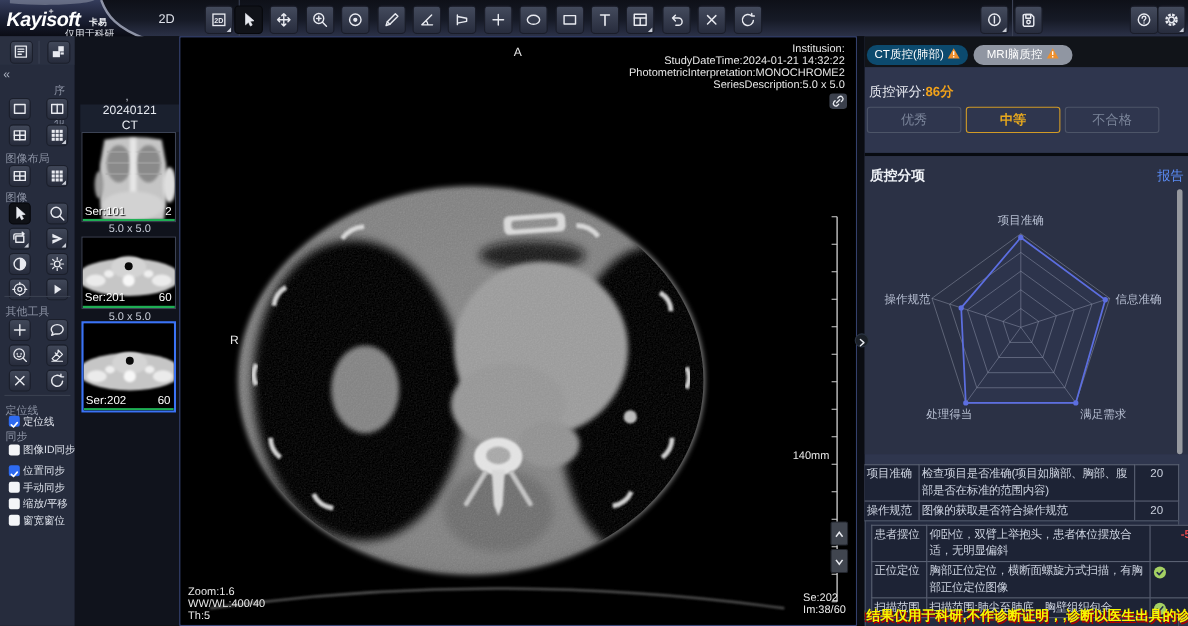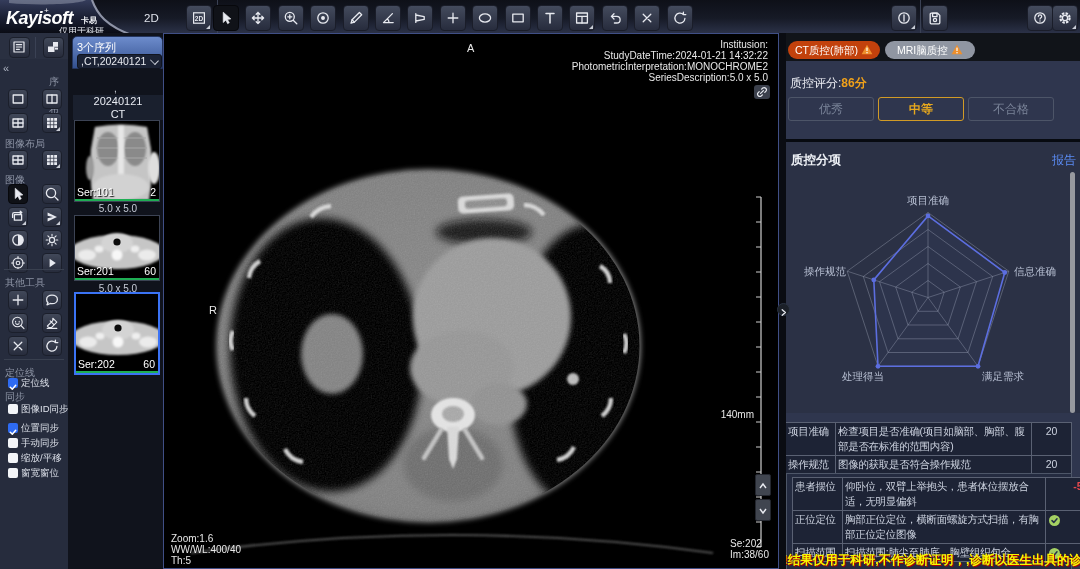--- a/index.html
+++ b/index.html
@@ -394,27 +394,20 @@
     <div style="position:absolute;left:21px;top:389px;font-size:9.5px;color:#dde1ea;white-space:nowrap;">位置同步</div>
     <div style="position:absolute;left:8px;top:405px;width:10px;height:10px;background:#f3f5f8;border-radius:2px;"></div>
     <div style="position:absolute;left:21px;top:404px;font-size:9.5px;color:#dde1ea;white-space:nowrap;">手动同步</div>
     <div style="position:absolute;left:8px;top:420px;width:10px;height:10px;background:#f3f5f8;border-radius:2px;"></div>
     <div style="position:absolute;left:21px;top:419px;font-size:9.5px;color:#dde1ea;white-space:nowrap;">缩放/平移</div>
     <div style="position:absolute;left:8px;top:435px;width:10px;height:10px;background:#f3f5f8;border-radius:2px;"></div>
     <div style="position:absolute;left:21px;top:434px;font-size:9.5px;color:#dde1ea;white-space:nowrap;">窗宽窗位</div>
 </div>
 
 <div style="position:absolute;left:68px;top:33px;width:95px;height:536px;background:#10131c;">
-<div style="position:absolute;left:4px;top:3px;width:91px;height:33px;background:linear-gradient(180deg,#6d8ccc,#33508f);border-radius:5px 5px 0 0;box-sizing:border-box;border:1px solid #24355e;">
-<div style="position:absolute;left:4px;top:3px;font-size:11px;color:#fff;">3个序列</div>
-<div style="position:absolute;left:4px;top:17px;width:83px;height:13px;background:#1b2234;border:1px solid #10141f;border-radius:3px;">
-<div style="position:absolute;left:3px;top:0px;font-size:10.5px;color:#e8eaf0;">,CT,20240121</div>
-<div style="position:absolute;right:3px;top:3px;width:6px;height:6px;border-right:1.4px solid #cfd3dc;border-bottom:1.4px solid #cfd3dc;transform:rotate(45deg) scale(1,0.8);transform-origin:center;margin-top:-1px;"></div>
-</div>
-    </div>
     <div style="position:absolute;left:46px;top:50px;font-size:10px;color:#cfd3dc;">,</div>
     <div style="position:absolute;left:5px;top:62px;width:90px;height:25px;background:#1a202e;text-align:center;color:#e8ebf2;font-size:11px;line-height:12.5px;box-sizing:border-box;">20240121<br>CT</div>
     <div style="position:absolute;left:6px;top:87px;width:86px;height:82px;border:1px solid #3c4354;box-sizing:border-box;background:#000;overflow:hidden;">
       <svg width="84" height="80" viewBox="0 0 84 80" style="position:absolute;left:0;top:0;">
 <defs>
           <filter id="tb1" x="-30%" y="-30%" width="160%" height="160%">
             <feGaussianBlur stdDeviation="1.3"></feGaussianBlur>
           </filter>
         </defs>
 <rect width="84" height="80" fill="#000"></rect>
@@ -580,21 +573,21 @@
         <path d="M4 9l3 4 3-4" stroke="#e8eaf0" stroke-width="1.4" fill="none"></path>
       </svg></div>
 
 </div>
 
 <div style="position:absolute;left:779px;top:33px;width:7px;height:536px;background:#0a0c12;"></div>
 
 <div style="position:absolute;left:786px;top:33px;width:294px;height:536px;background:#2f364e;overflow:hidden;">
 
 <div style="position:absolute;left:0;top:0;width:294px;height:28px;background:#111419;"></div>
-<div style="position:absolute;left:2px;top:8px;height:18px;padding:0 7px;background:#c2410c;border-radius:9px;font-size:10.5px;line-height:18px;color:#fff;">CT质控(肺部) <svg width="12" height="11" viewBox="0 0 12 11" style="vertical-align:-1px;">
+<div style="position:absolute;left:2px;top:8px;height:18px;padding:0 7px;background:#0c4a6e;border-radius:9px;font-size:10.5px;line-height:18px;color:#fff;">CT质控(肺部) <svg width="12" height="11" viewBox="0 0 12 11" style="vertical-align:-1px;">
         <path d="M6 0.8 L11.4 10.2 H0.6 Z" fill="#ee8f2c"></path>
         <rect x="5.4" y="3.6" width="1.2" height="3.4" fill="#fff"></rect>
         <rect x="5.4" y="8" width="1.2" height="1.3" fill="#fff"></rect>
       </svg></div>
 <div style="position:absolute;left:99px;top:8px;height:18px;padding:0 12px;background:#9096a2;border-radius:9px;font-size:10.5px;line-height:18px;color:#fff;">MRI脑质控 <svg width="12" height="11" viewBox="0 0 12 11" style="vertical-align:-1px;">
         <path d="M6 0.8 L11.4 10.2 H0.6 Z" fill="#ee8f2c"></path>
         <rect x="5.4" y="3.6" width="1.2" height="3.4" fill="#fff"></rect>
         <rect x="5.4" y="8" width="1.2" height="1.3" fill="#fff"></rect>
       </svg></div>
 <div style="position:absolute;left:4px;top:42px;font-size:12px;color:#eceef4;">质控评分:<span style="color:#f0a11a;font-weight:bold;">86分</span></div>

